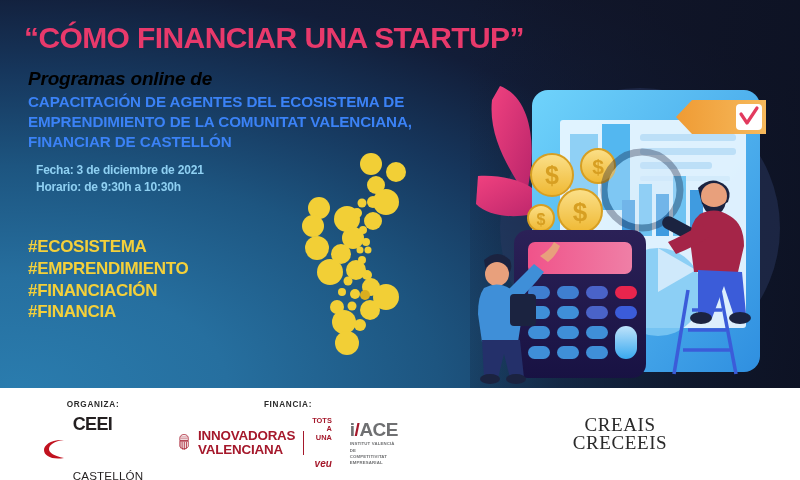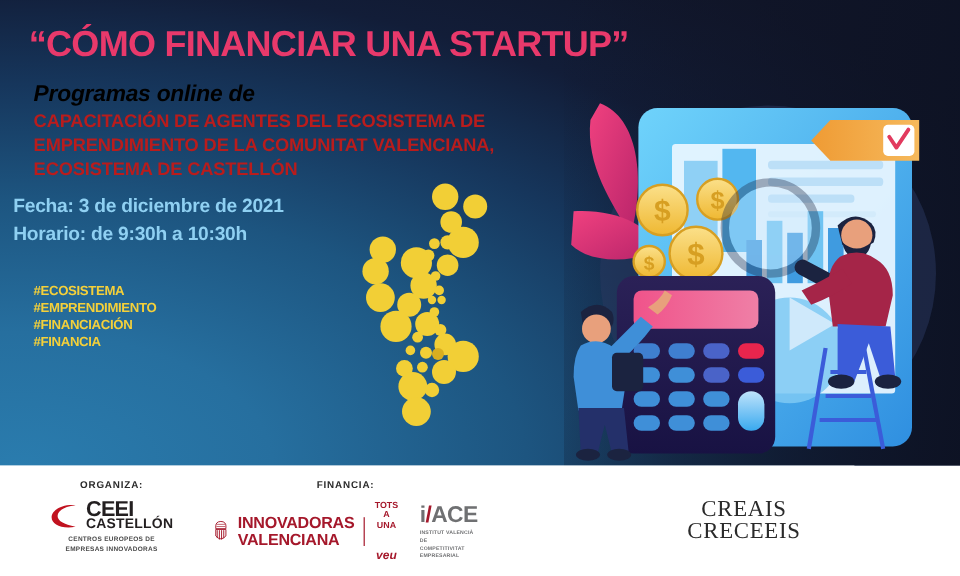--- a/index.html
+++ b/index.html
@@ -59,44 +59,44 @@
     font-weight: bold;
     font-style: italic;
     letter-spacing: -0.2px;
     z-index: 6;
   }
 
   .subtitle {
     position: absolute;
     left: 28px; top: 92px;
     width: 470px;
-    color: #b91c1c;
+    color: #3b82f6;
     font-size: 15.2px;
     font-weight: bold;
     line-height: 1.33;
     letter-spacing: -0.1px;
     z-index: 6;
   }
 
   .when {
     position: absolute;
-    left: 11px; top: 162px;
+    left: 36px; top: 162px;
     color: #8fd0f2;
-    font-size: 16px;
+    font-size: 12px;
     font-weight: bold;
     line-height: 1.42;
     letter-spacing: -0.2px;
     z-index: 6;
   }
 
   .tags {
     position: absolute;
     left: 28px; top: 236px;
     color: #f4d03a;
-    font-size: 11px;
+    font-size: 17px;
     font-weight: bold;
     line-height: 1.28;
     letter-spacing: -0.3px;
     z-index: 6;
   }
 
   
   .dots {
     position: absolute;
     left: 300px; top: 150px;
@@ -150,23 +150,24 @@
   }
   .ceei-main {
     color: #231f20;
     font-size: 18px;
     font-weight: bold;
     letter-spacing: -0.6px;
   }
   .ceei-sub {
     color: #231f20;
     font-size: 11.6px;
-    font-weight: bold;
+    font-weight: normal;
     letter-spacing: 0.2px;
     text-align: right;
+    margin-top: 39px;
   }
   .ceei-tag {
     margin-top: 5px;
     text-align: center;
     color: #4a4a4a;
     font-size: 5.4px;
     font-weight: bold;
     letter-spacing: 0.25px;
     line-height: 1.35;
   }
@@ -180,21 +181,21 @@
   .gva-divider {
     width: 1.5px;
     height: 24px;
     background: #a5182b;
   }
   .tots {
     color: #a5182b;
     font-size: 7.4px;
     font-weight: bold;
     line-height: 1.12;
-    text-align: center;
+    text-align: right;
   }
   .tots .veu {
     font-size: 10px;
     font-style: italic;
     margin-top: 16px;
   }
   .ivace-word {
     color: #6f7072;
     font-size: 19px;
     font-weight: bold;
@@ -409,21 +410,21 @@
     </svg>
   </div>
 
   <div class="title">“CÓMO FINANCIAR UNA STARTUP”</div>
 
   <div class="kicker">Programas online de</div>
 
   <div class="subtitle">
     <div>CAPACITACIÓN DE AGENTES DEL ECOSISTEMA DE</div>
     <div>EMPRENDIMIENTO DE LA COMUNITAT VALENCIANA,</div>
-    <div>ECOSISTEMA DE CASTELLÓN</div>
+    <div>FINANCIAR DE CASTELLÓN</div>
   </div>
 
   <div class="when">
     <div>Fecha: 3 de diciembre de 2021</div>
     <div>Horario: de 9:30h a 10:30h</div>
   </div>
 
   <div class="tags">
     <div>#ECOSISTEMA</div>
     <div>#EMPRENDIMIENTO</div>

